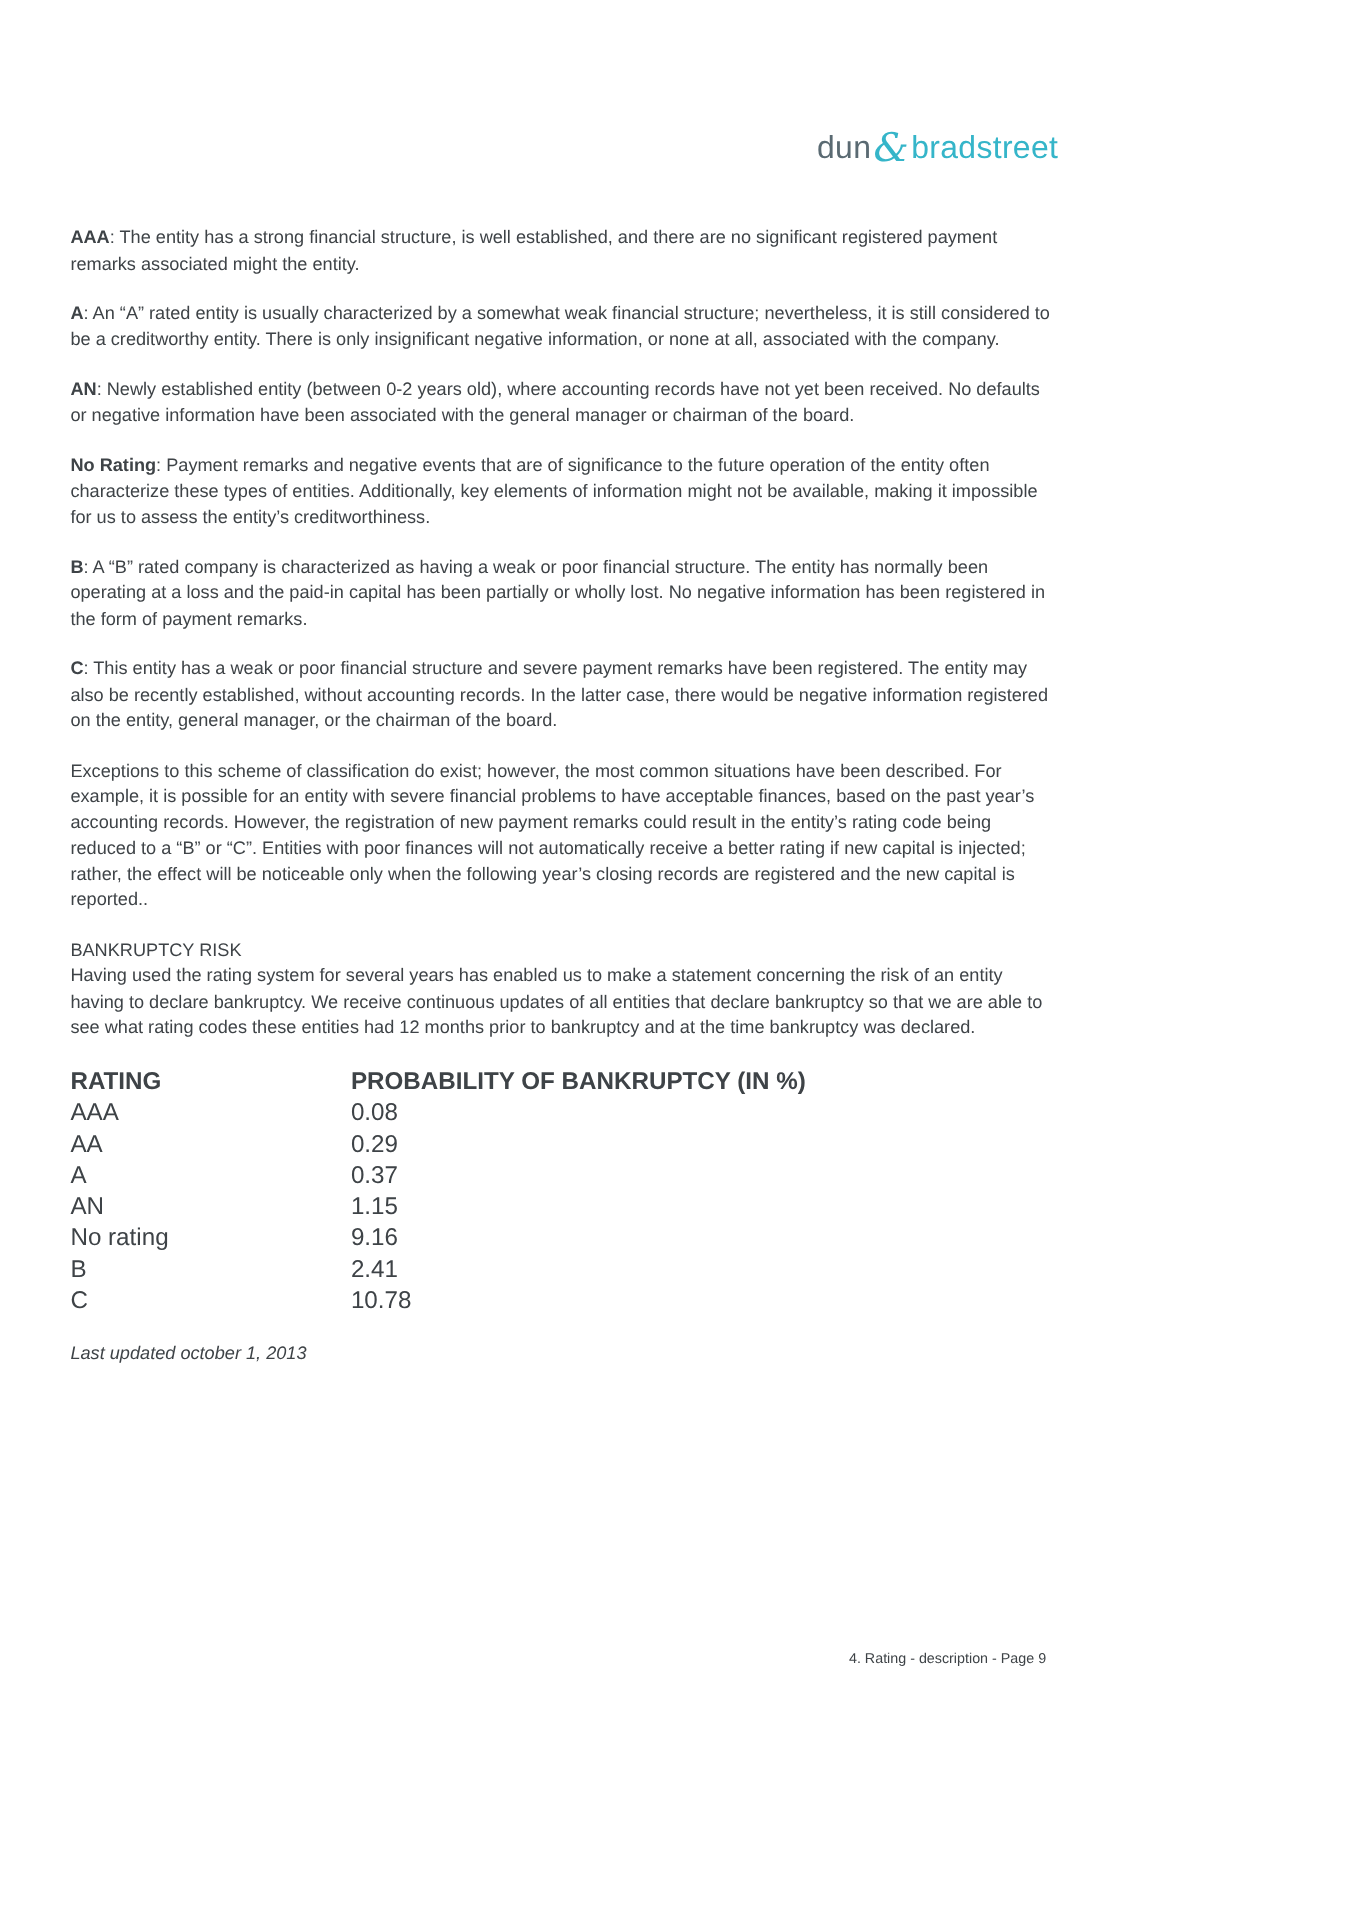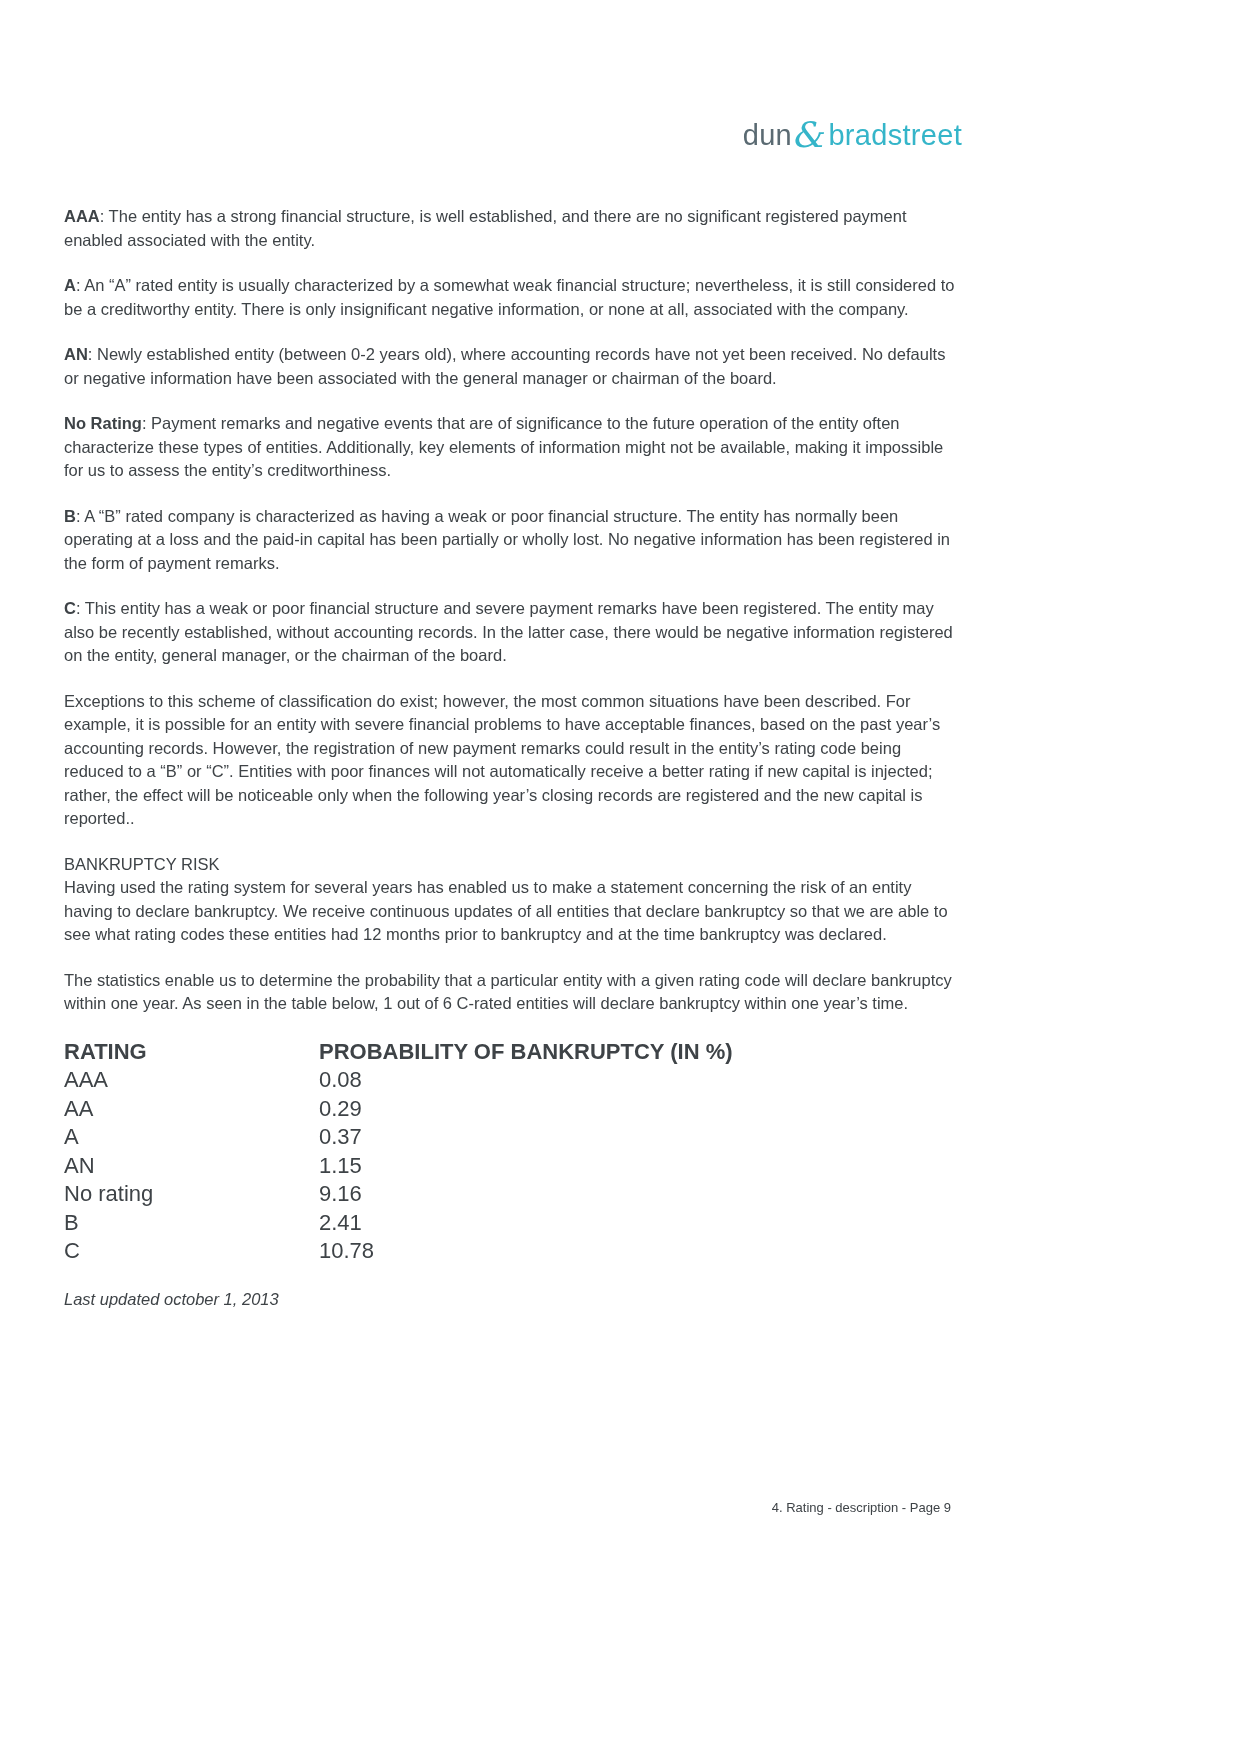--- a/index.html
+++ b/index.html
@@ -82,38 +82,37 @@
 <body>
 
 <div class="page">
 
   <div class="logo">
     <span class="logo-dun">dun</span><span class="logo-amp">&amp;</span><span class="logo-brad">bradstreet</span>
   </div>
 
   <div class="content">
 
-    <p><span class="lead">AAA</span><span>: The entity has a strong  financial structure, is well established, and there are no significant registered payment enabled associated with the entity.</span></p>
+    <p><span class="lead">AAA</span><span>: The entity has a strong  financial structure, is well established, and there are no significant registered payment remarks associated might the entity.</span></p>
 
 
     <p><span class="lead">A</span><span>: An “A” rated entity is usually characterized by a somewhat weak financial structure; nevertheless, it is still considered to be a creditworthy entity. There is only insignificant negative information, or none at all, associated with the company.</span></p>
 
     <p><span class="lead">AN</span><span>: Newly established entity (between 0-2 years old), where accounting records have not yet been received. No defaults or negative information have been associated with the general manager or chairman of the board.</span></p>
 
     <p><span class="lead">No Rating</span><span>: Payment remarks  and negative events  that are of significance  to the future operation of the entity often characterize these types of entities. Additionally, key elements of information might not be available, making it impossible for us to assess the entity’s creditworthiness.</span></p>
 
     <p><span class="lead">B</span><span>: A “B” rated company is characterized as having a weak or poor financial structure. The entity has normally been operating at a loss and the paid-in capital has been partially or wholly lost. No negative information has been registered in the form of payment remarks.</span></p>
 
     <p><span class="lead">C</span><span>: This entity has a weak or poor financial structure and severe payment remarks  have been registered. The entity may also be recently established, without accounting records. In the latter case, there would be negative information registered on the entity, general  manager, or the chairman of the board.</span></p>
 
     <p>Exceptions to this scheme of classification do exist; however, the most common situations have been described. For example, it is possible for an entity with severe financial problems to have acceptable finances, based on the past year’s accounting records. However, the registration of new payment remarks could result in the entity’s rating code being reduced to a “B” or “C”. Entities with poor finances will not automatically receive a better rating if new capital is injected; rather, the effect will be noticeable only when the following year’s closing records are registered and the new capital is reported..</p>
 
     <p class="heading">BANKRUPTCY RISK</p>
     <p>Having used the rating system for several years has enabled us to make a statement concerning the risk of an entity having to declare bankruptcy. We receive continuous updates of all entities that declare bankruptcy so that we are able to see what rating codes these entities had 12 months prior to bankruptcy and at the time bankruptcy was declared.</p>
-    <p>The statistics enable us to determine the probability that a particular entity with a given rating code will declare bankruptcy within one year. As seen in the table below, 1 out of 6 C-rated entities will declare bankruptcy within one year’s time.</p>
 
     <table class="prob-table">
       <thead>
         <tr>
           <th class="col-rating">RATING</th>
           <th>PROBABILITY OF BANKRUPTCY (IN %)</th>
         </tr>
       </thead>
       <tbody>
         <tr>

